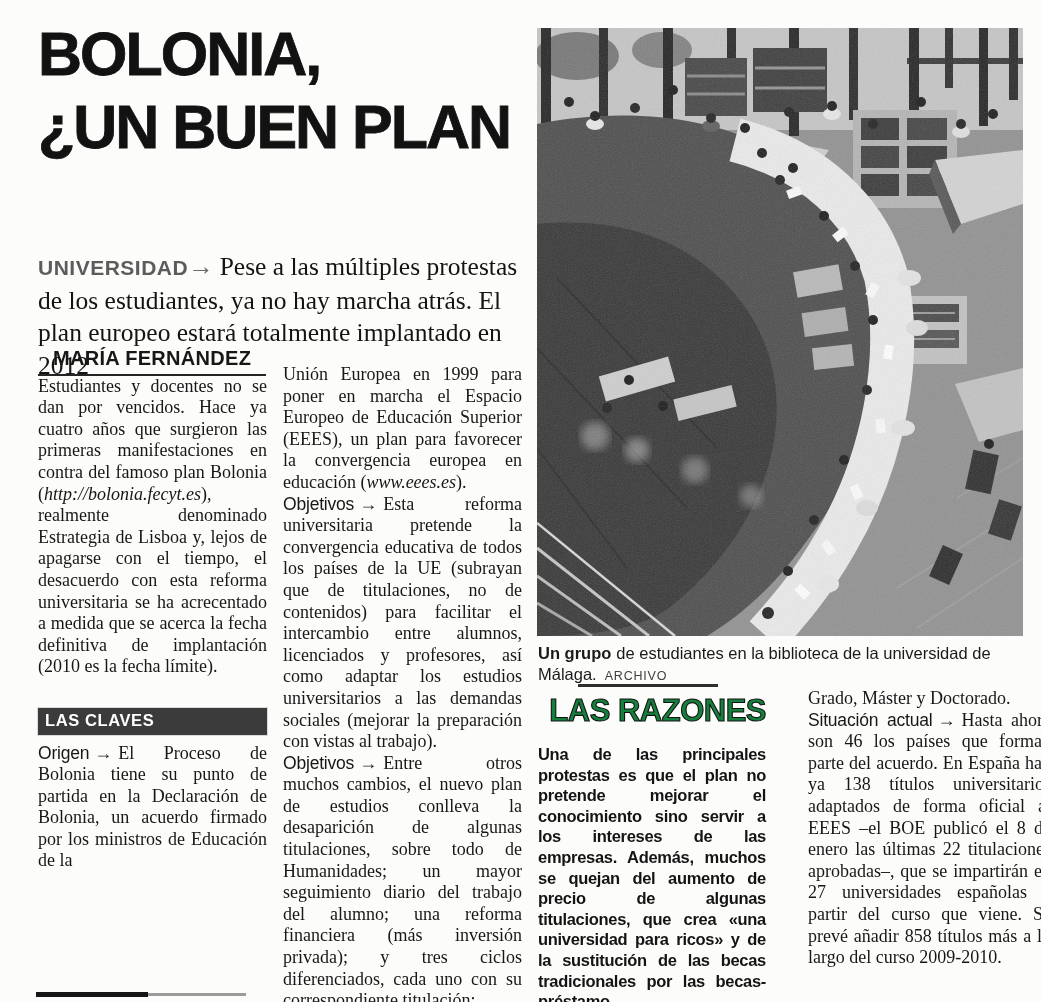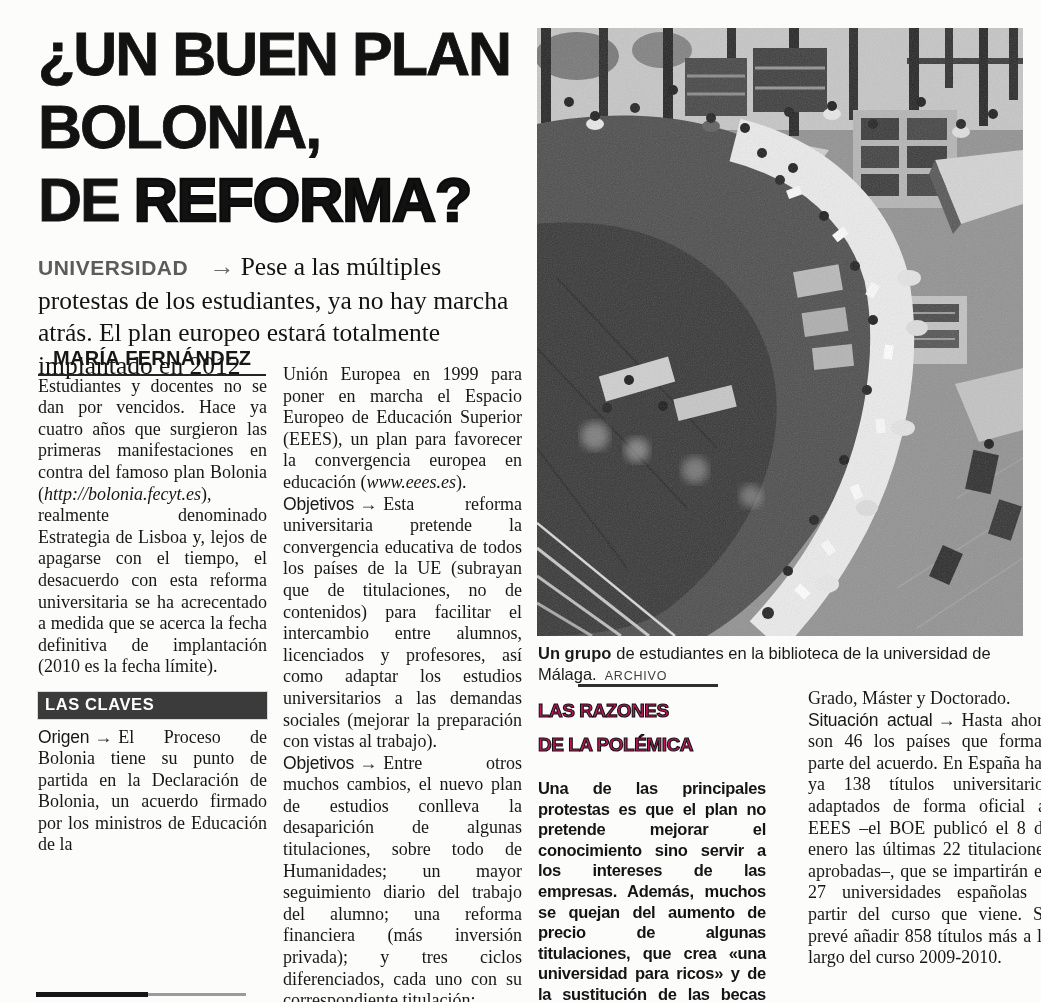--- a/index.html
+++ b/index.html
@@ -30,21 +30,21 @@
     position:absolute;left:38px;top:250px;width:500px;
     font-size:25.5px;line-height:32.5px;
     color:#141414;margin:0;
   }
   .kicker{
     font-family:"Liberation Sans", sans-serif;
     font-weight:bold;
     font-size:21px;
     color:#5c5c5c;
     letter-spacing:0.5px;
-    margin-right:21px;
+    margin-right:0;
   }
   .arrow{margin-right:6px;}
   .standfirst .arrow{color:#6a6a6a;font-family:"Liberation Sans", sans-serif;font-weight:bold;}
   
   .col{position:absolute;font-size:18px;line-height:21.6px;text-align:justify;}
   .col p{margin:0;}
   .col1{left:38px;top:348px;width:229px;}
   .col2{left:283px;top:364px;width:239px;}
   .col3{left:808px;top:688px;width:243px;}
   .indent{text-indent:26px;}
@@ -64,43 +64,43 @@
   .col .arrow{
     font-family:"Liberation Sans", sans-serif;
     font-weight:bold;color:#1d1d1d;
   }
   .claves-bar{
     background:#3b3b3b;color:#ffffff;
     font-family:"Liberation Sans", sans-serif;
     font-weight:bold;font-size:16.5px;
     letter-spacing:0.6px;
     padding:2px 0 3px 7px;
-    margin:14px 0 8px 0;
+    margin:30px 0 8px 0;
     text-align:left;
     box-shadow:0 0 0 1px #57575733;
   }
   
   .photo{position:absolute;left:537px;top:28px;width:486px;height:608px;background:#8f8f8f;}
   .caption{
     position:absolute;left:538px;top:643px;width:486px;
     font-family:"Liberation Sans", sans-serif;
     font-size:16.5px;line-height:21px;color:#1a1a1a;
     margin:0;text-align:left;
   }
   .caption-lead{font-weight:bold;margin-right:5px;}
   .credit{
     font-size:12.5px;color:#3f3f3f;letter-spacing:0.8px;margin-left:8px;
   }
   
   .box-rule{position:absolute;left:578px;top:684px;width:140px;height:3px;background:#2e2e2e;}
   .sidebar-box{position:absolute;left:538px;top:694px;width:228px;}
   .box-title{
     font-family:"Liberation Sans", sans-serif;
-    font-weight:bold;font-size:19px;line-height:34px;
-    text-align:left;color:#be185d;
+    font-weight:bold;font-size:31px;line-height:34px;
+    text-align:right;color:#15803d;
     -webkit-text-stroke:1.1px #111;
     letter-spacing:-0.5px;
     margin:0 0 16px 0;
   }
   .box-body{
     font-family:"Liberation Sans", sans-serif;
     font-weight:bold;
     font-size:16.5px;line-height:20.6px;
     letter-spacing:-0.3px;
     text-align:justify;color:#141414;
@@ -109,23 +109,22 @@
   
   .bottom-rule-black{position:absolute;left:36px;top:992px;width:112px;height:5px;background:#161616;}
   .bottom-rule-gray{position:absolute;left:148px;top:993px;width:98px;height:3px;background:#9b9b9b;}
 </style>
 </head>
 <body>
 
 <div class="page">
 
   <div class="headline">
+    <div>BOLONIA,</div>
     <div>¿UN BUEN PLAN</div>
-    <div>BOLONIA,</div>
-    <div><span>DE</span> <span class="emph">REFORMA?</span></div>
   </div>
 
   <p class="standfirst"><span class="kicker">UNIVERSIDAD</span><span class="arrow">→</span><span>Pese a las múltiples protestas de los estudiantes, ya no hay marcha atrás. El plan europeo estará totalmente implantado en 2012</span></p>
 
   <div class="col col1">
     <p class="byline"><span>MARÍA FERNÁNDEZ</span></p>
     <p><span>Estudiantes y docentes no se dan por vencidos. Hace ya cuatro años que surgieron las primeras manifestaciones en contra del famoso plan Bolonia (</span><i class="url">http://bolonia.fecyt.es</i><span>), realmente denominado Estrategia de Lisboa y, lejos de apagarse con el tiempo, el desacuerdo con esta reforma universitaria se ha acrecentado a medida que se acerca la fecha definitiva de implantación (2010 es la fecha límite).</span></p>
     <div class="claves-bar">LAS CLAVES</div>
     <p><span class="kw">Origen</span><span class="arrow">→</span><span>El Proceso de Bolonia tiene su punto de partida en la Declaración de Bolonia, un acuerdo firmado por los ministros de Educación de la</span></p>
   </div>
@@ -284,21 +283,20 @@
 
     <rect x="0" y="0" width="486" height="608" filter="url(#grain)" opacity="0.55"></rect>
   </svg>
 
   <p class="caption"><span class="caption-lead">Un grupo</span><span>de estudiantes en la biblioteca de la universidad de Málaga.</span><span class="credit">ARCHIVO</span></p>
 
   <div class="box-rule"></div>
   <div class="sidebar-box">
     <h2 class="box-title">
       <span style="display:block">LAS RAZONES</span>
-      <span style="display:block">DE LA POLÉMICA</span>
     </h2>
     <p class="box-body">Una de las principales protestas es que el plan no pretende mejorar el conocimiento sino servir a los intereses de las empresas. Además, muchos se quejan del aumento de precio de algunas titulaciones, que crea «una universidad para ricos» y de la sustitución de las becas tradicionales por las becas-préstamo.</p>
   </div>
 
   <div class="col col3">
     <p>Grado, Máster y Doctorado.</p>
     <p><span class="kw">Situación actual</span><span class="arrow">→</span><span>Hasta ahora son 46 los países que forman parte del acuerdo. En España hay ya 138 títulos universitarios adaptados de forma oficial al EEES –el BOE publicó el 8 de enero las últimas 22 titulaciones aprobadas–, que se impartirán en 27 universidades españolas a partir del curso que viene. Se prevé añadir 858 títulos más a lo largo del curso 2009-2010.</span></p>
   </div>
 
   <div class="bottom-rule-black"></div>

